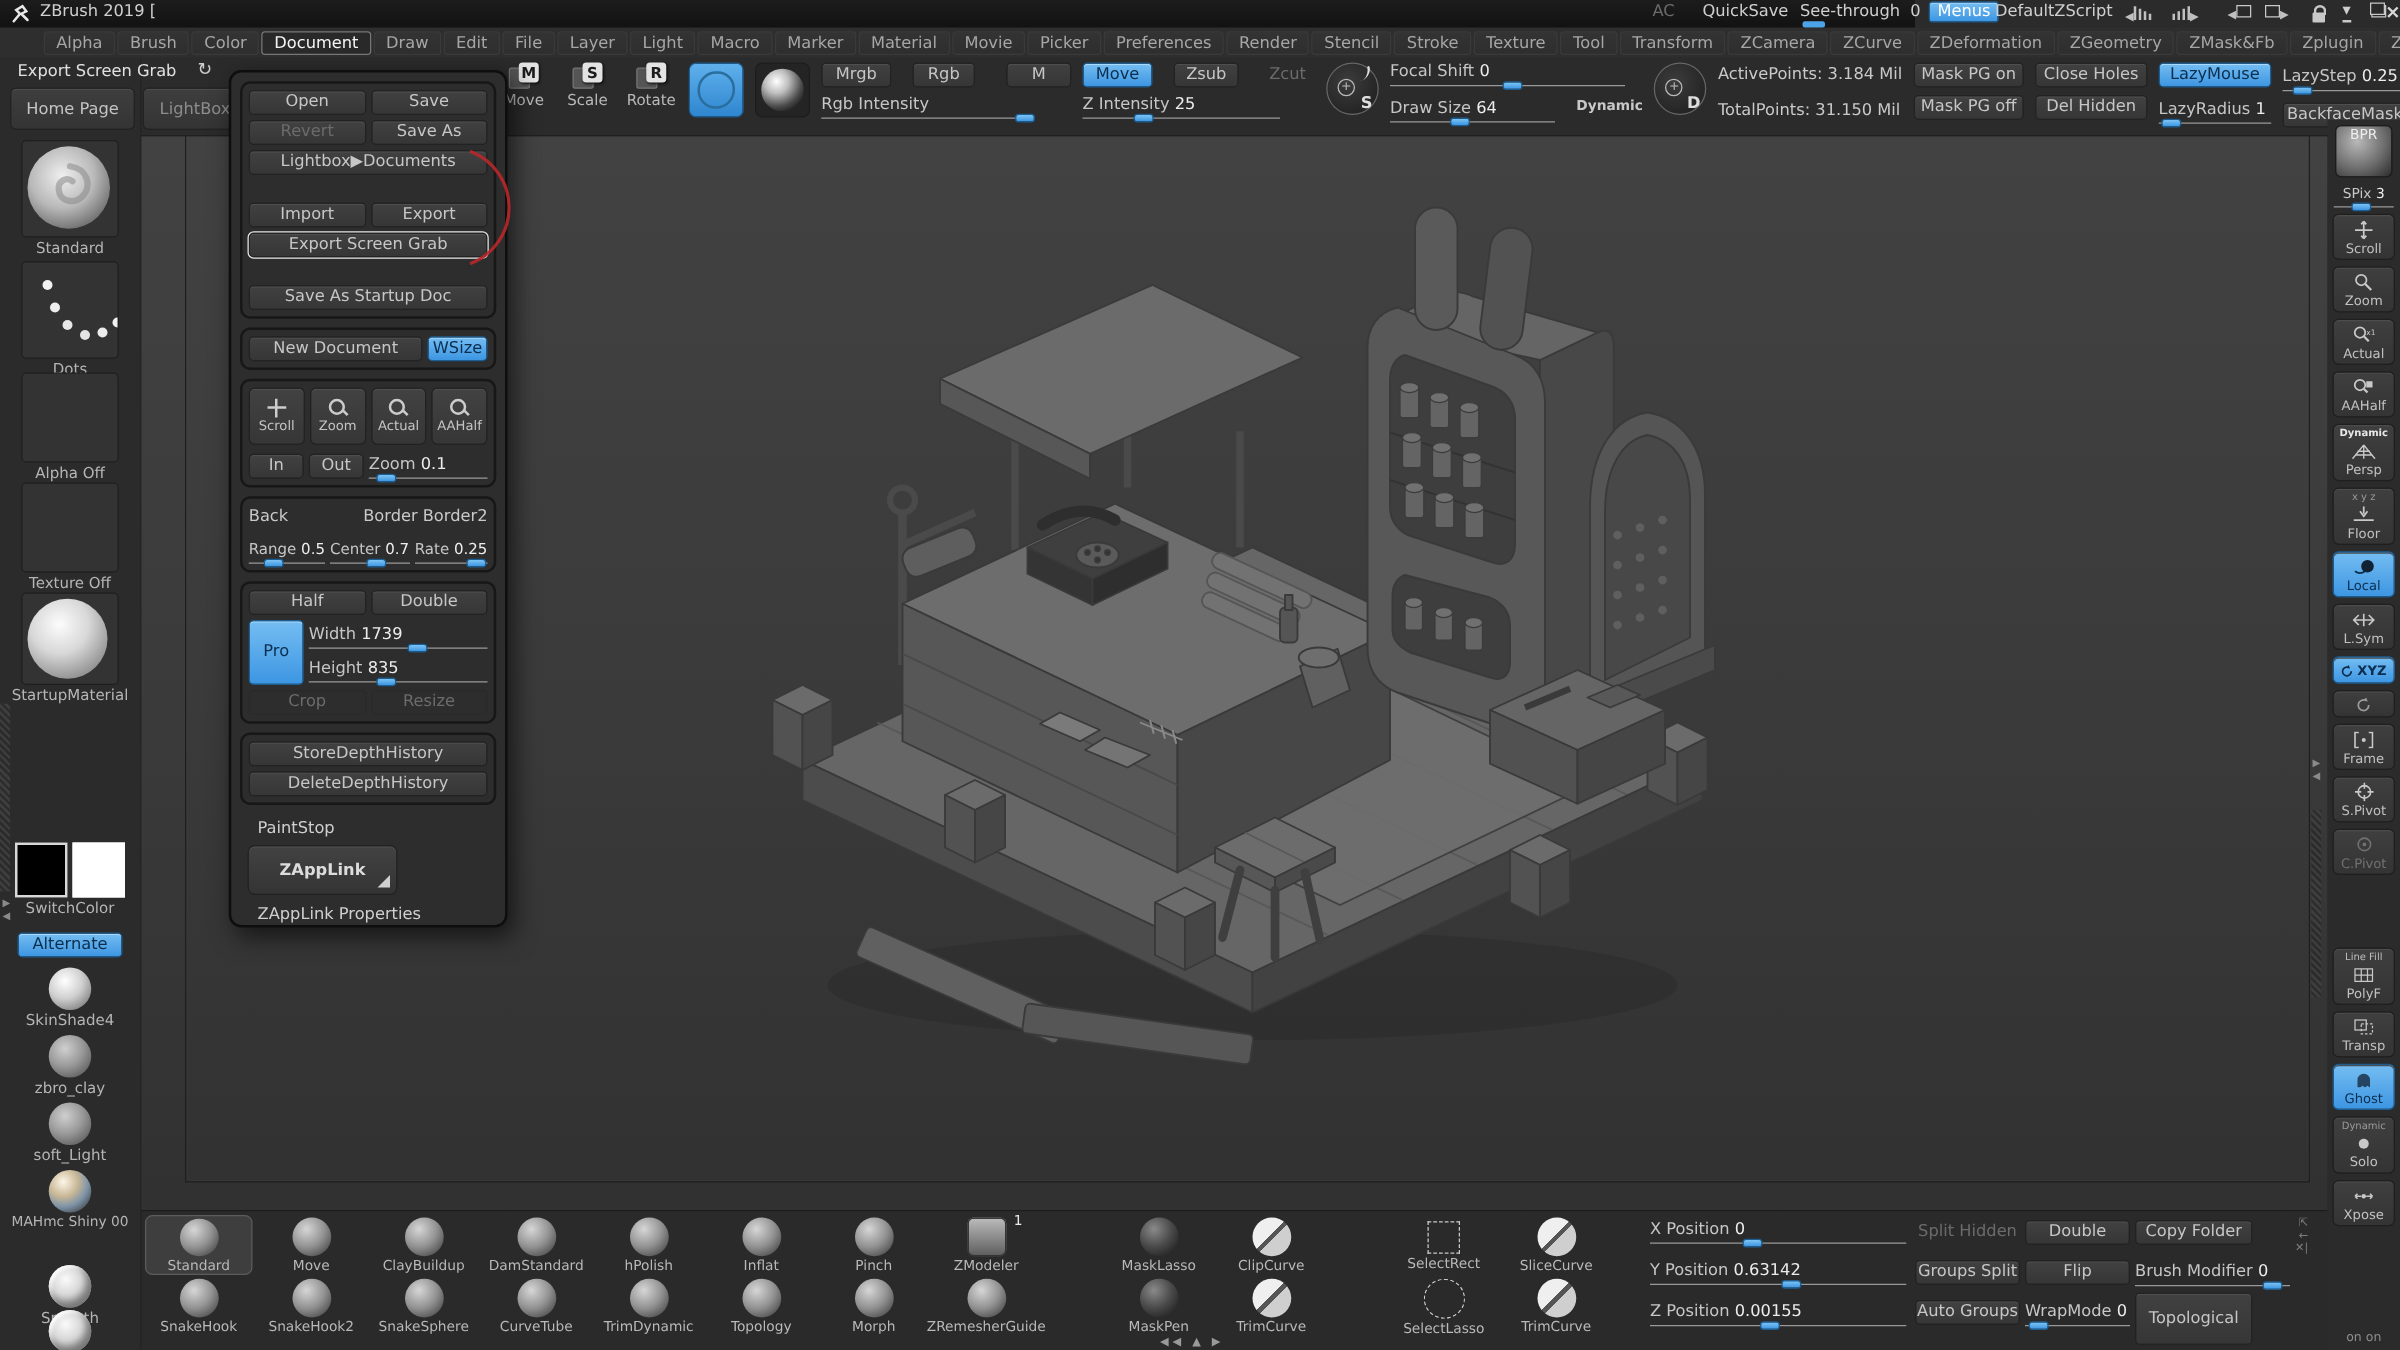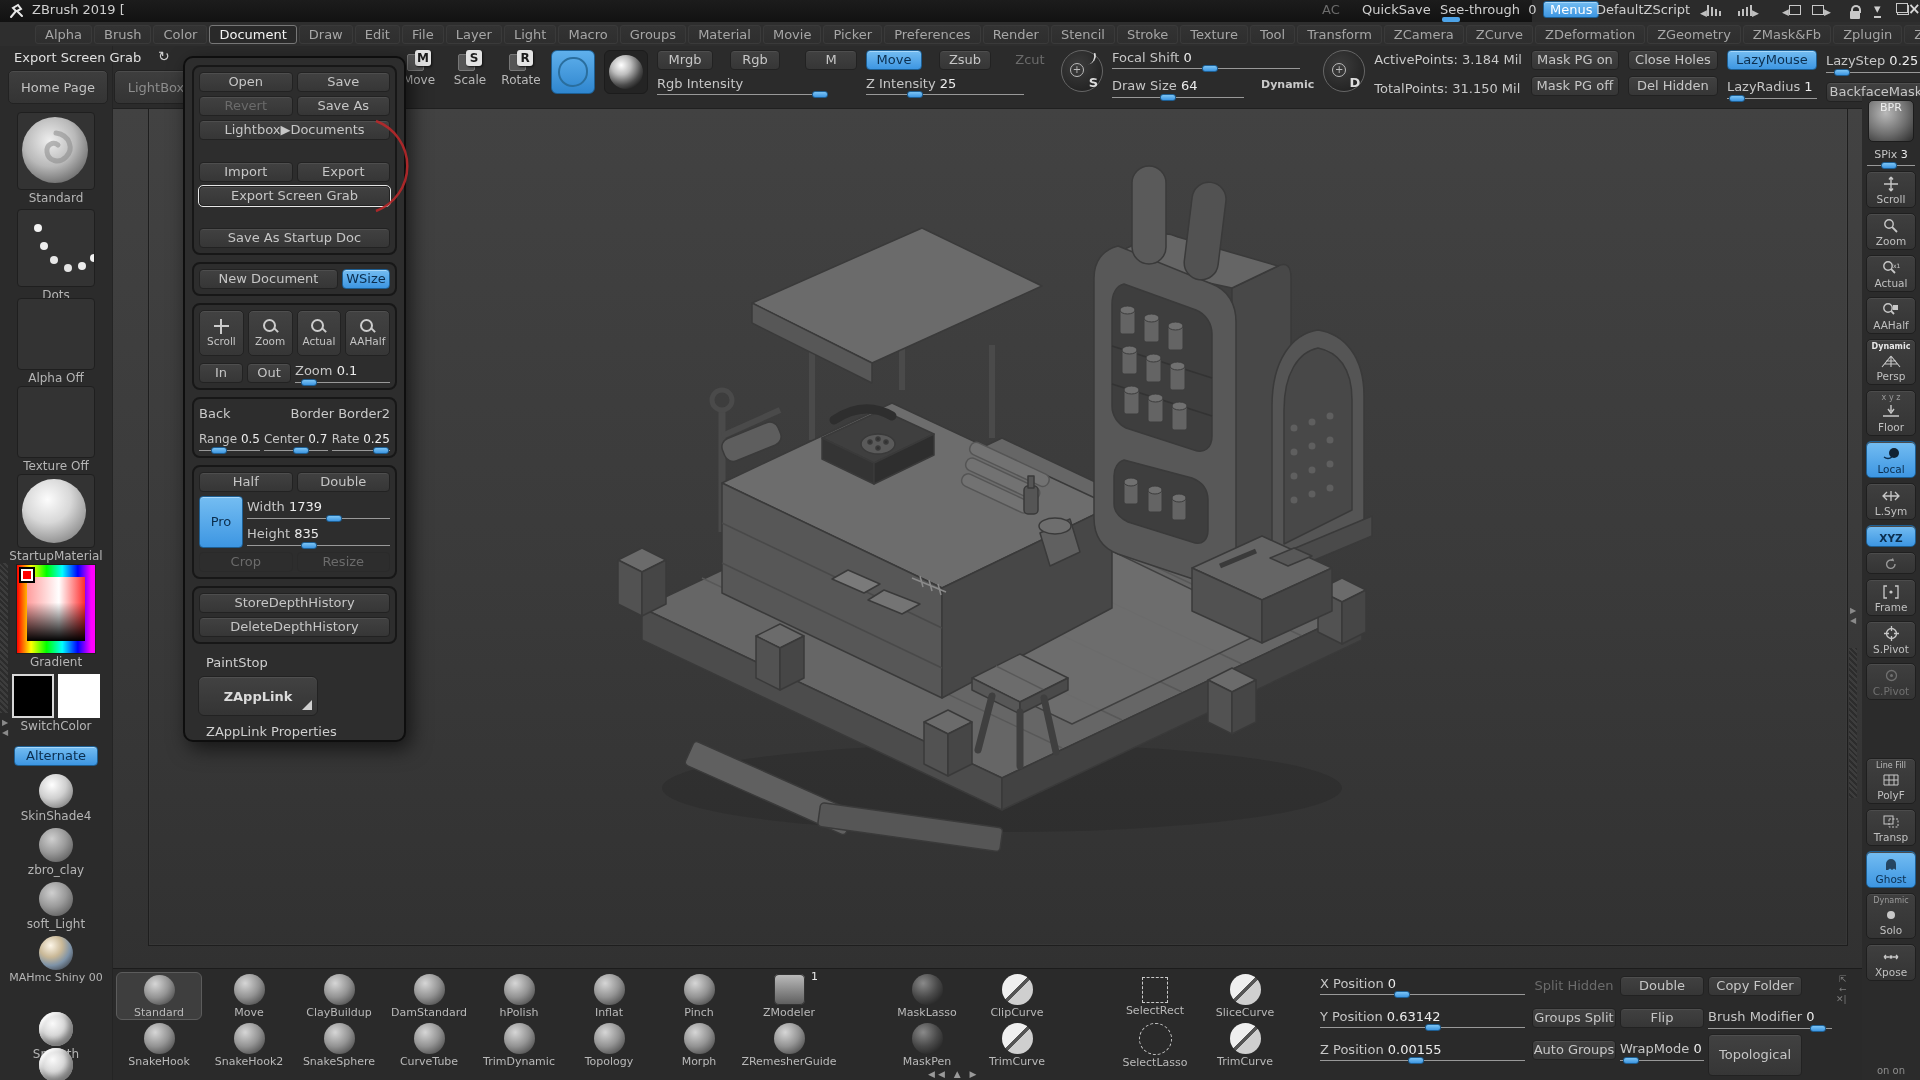--- a/index.html
+++ b/index.html
@@ -92,21 +92,21 @@
   .zapp{width:118px;height:38px;border:1px solid #222;border-radius:6px;background:linear-gradient(#424242,#343434);box-shadow:inset 0 1px 0 #505050;color:#dcdcdc;font-weight:bold;font-size:13px;display:flex;align-items:center;justify-content:center;position:relative;margin:2px 0 4px 6px}
   .zapp::after{content:"";position:absolute;right:5px;bottom:5px;width:0;height:0;border-left:10px solid transparent;border-bottom:10px solid #cfcfcf}
   
   #viewport{position:absolute;left:112px;top:108px;width:1750px;height:860px;background:linear-gradient(#424242,#3a3a3a 55%,#313131);z-index:1}
   #docborder{position:absolute;left:36px;top:-6px;width:1698px;height:842px;border:1px solid #1e1e1e;box-shadow:inset 0 0 0 1px rgba(120,120,120,.08)}
   #redarc{position:absolute;left:330px;top:106px;width:110px;height:120px;z-index:60;pointer-events:none}
   
   #rightshelf{position:absolute;left:1862px;top:96px;width:58px;height:984px;background:#2b2b2b;z-index:30;display:flex;flex-direction:column;align-items:center;gap:5px;padding-top:4px;box-sizing:border-box}
   .shelfbtn{width:50px;border:1px solid #1f1f1f;border-radius:5px;background:linear-gradient(#3f3f3f,#343434);box-shadow:inset 0 1px 0 #4c4c4c;color:#c0c0c0;font-size:10.5px;display:flex;flex-direction:column;align-items:center;padding:3px 0 2px;gap:1px;box-sizing:border-box}
   .shelfbtn.bbx{background:linear-gradient(#74bdf2,#3d96e2);color:#0b2e4e;border-color:#1d5e92}
-  .shelfbtn.short{flex-direction:column;gap:3px;height:22px;justify-content:center;align-items:center}
+  .shelfbtn.short{flex-direction:row;gap:3px;height:22px;justify-content:center;align-items:center}
   .shelf-ic{height:17px;display:flex;align-items:center;justify-content:center}
   .tinytop{font-size:8px;line-height:8px;color:#e8e8e8;font-weight:bold}
   .bprthumb{width:44px;height:40px;border:1px solid #1c1c1c;border-radius:5px;background:radial-gradient(circle at 38% 30%,#b9b9b9,#6f6f6f 55%,#333 95%);display:flex;justify-content:center;color:#eee;font-size:11px}
   .hatch{background:repeating-linear-gradient(45deg,#3d3d3d 0 2px,#2c2c2c 2px 4px)}
   .edgearrow{color:#8a8a8a;font-size:8px;line-height:10px;text-align:center}
   
   #bottomtray{position:absolute;left:112px;top:968px;width:1750px;height:112px;background:#2a2a2a;border-top:1px solid #1c1c1c;z-index:25}
   .tray-row{position:absolute;display:flex;gap:4px}
   .tray-item{width:86px;height:48px;display:flex;flex-direction:column;align-items:center;position:relative;border-radius:6px}
   .tray-item.selected{background:#3e3e3e;border:1px solid #5c5c5c;box-sizing:border-box}
@@ -164,21 +164,21 @@
   <span class="mi">Alpha</span>
   <span class="mi">Brush</span>
   <span class="mi">Color</span>
   <span class="mi active">Document</span>
   <span class="mi">Draw</span>
   <span class="mi">Edit</span>
   <span class="mi">File</span>
   <span class="mi">Layer</span>
   <span class="mi">Light</span>
   <span class="mi">Macro</span>
-  <span class="mi">Groups</span>
+  <span class="mi">Marker</span>
   <span class="mi">Material</span>
   <span class="mi">Movie</span>
   <span class="mi">Picker</span>
   <span class="mi">Preferences</span>
   <span class="mi">Render</span>
   <span class="mi">Stencil</span>
   <span class="mi">Stroke</span>
   <span class="mi">Texture</span>
   <span class="mi">Tool</span>
   <span class="mi">Transform</span>
@@ -488,27 +488,20 @@
   <div class="lt-item" style="top:340px">
     <div class="thumb-lg" style="height:70px"></div>
     <div class="lt-label">Texture Off</div>
   </div>
   <div class="lt-item" style="top:428px">
     <div class="thumb-lg" style="height:72px">
       <div style="width:64px;height:64px;margin:4px;border-radius:50%;background:radial-gradient(circle at 40% 32%,#fcfcfc,#d8d8d8 40%,#8d8d8d 80%,#555)"></div>
     </div>
     <div class="lt-label">StartupMaterial</div>
   </div>
-  <div class="lt-item" style="top:518px">
-    <div class="picker">
-        <div class="inner"></div>
-        <div class="cur"></div>
-      </div>
-    <div class="lt-label">Gradient</div>
-  </div>
   <div class="lt-item" style="top:628px">
     <div class="swatches">
       <div class="sw black"></div>
       <div class="sw white"></div>
     </div>
     <div class="lt-label">SwitchColor</div>
   </div>
   <div class="lt-item" style="top:700px">
     <div class="b bb" style="width:84px">Alternate</div>
   </div>

